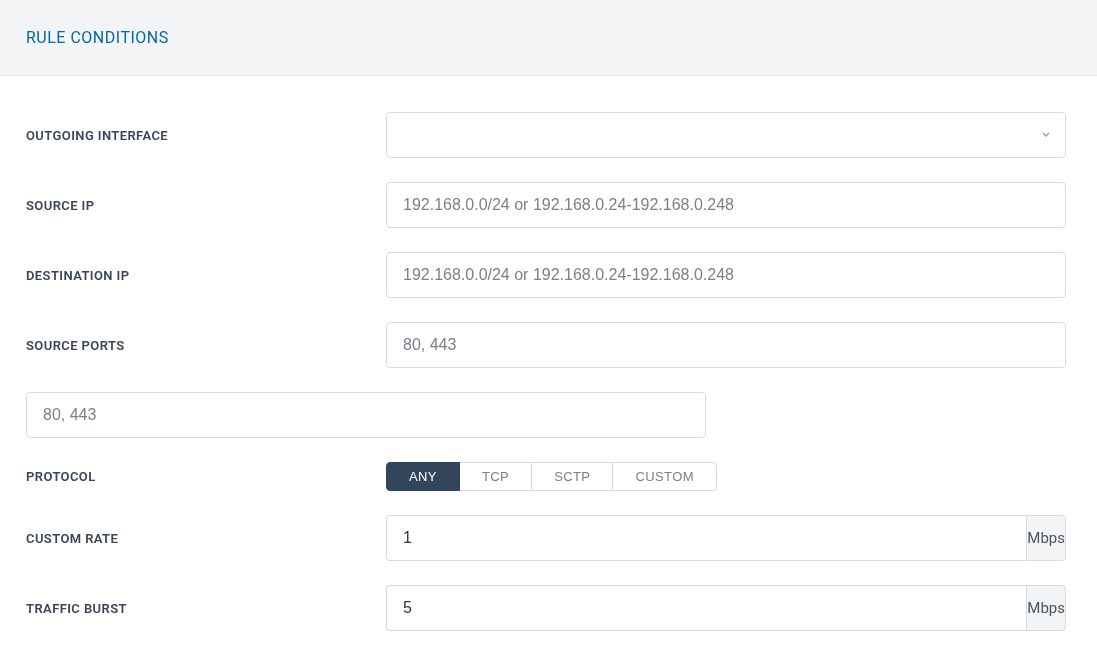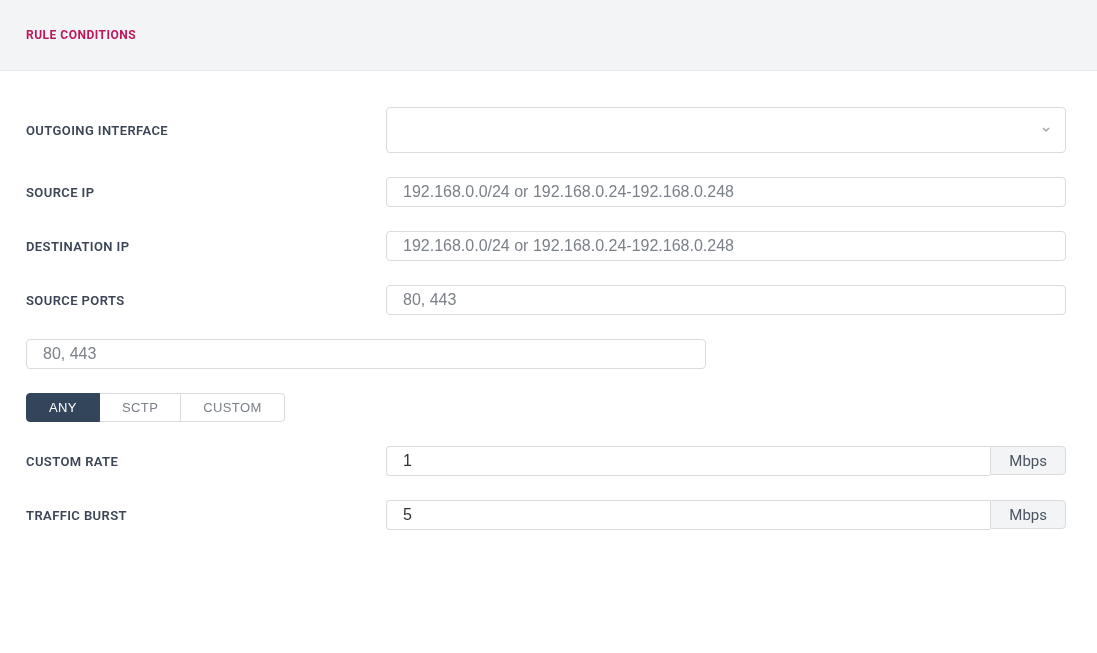--- a/index.html
+++ b/index.html
@@ -12,24 +12,24 @@
       background: #ffffff;
       width: 1097px;
       color: #333;
     }
     .header {
       background: #f3f4f5;
       padding: 28px 26px;
       border-bottom: 1px solid #e5e6e8;
     }
     .header-title {
-      font-size: 12px;
-      font-weight: 700;
+      font-size: 16px;
+      font-weight: 400;
       letter-spacing: 0.5px;
-      color: #be185d;
+      color: #0369a1;
     }
     .form-container {
       background: #ffffff;
       padding: 36px 26px 20px 26px;
     }
     .form-row {
       display: flex;
       align-items: center;
       margin-bottom: 24px;
     }
@@ -63,21 +63,21 @@
     .chevron-icon {
       position: absolute;
       right: 14px;
       top: 50%;
       transform: translateY(-50%);
       pointer-events: none;
       color: #a0a4ab;
     }
     .text-input {
       width: 100%;
-      height: 30px;
+      height: 46px;
       border: 1px solid #d9dbde;
       border-radius: 4px;
       background: #ffffff;
       padding: 0 16px;
       font-size: 16px;
       color: #333;
     }
     .text-input::placeholder {
       color: #7b8189;
     }
@@ -114,22 +114,22 @@
       display: flex;
       width: 100%;
     }
     .input-group .text-input {
       border-radius: 4px 0 0 4px;
       border-right: none;
     }
     .input-addon {
       display: flex;
       align-items: center;
-      padding: 0 18px;
-      height: 29px;
+      padding: 0 0;
+      height: 46px;
       background: #f3f4f5;
       border: 1px solid #d9dbde;
       border-radius: 0 4px 4px 0;
       font-size: 15px;
       color: #4b5563;
     }
   </style>
 </head>
 <body>
 
@@ -174,23 +174,25 @@
     </div>
   </div>
 
   <div class="form-row">
     <div class="form-control-wrap">
       <input type="text" class="text-input" placeholder="80, 443" style="">
     </div>
   </div>
 
   <div class="form-row">
+    <div class="form-label">PROTOCOL</div>
     <div class="form-control-wrap">
       <div class="btn-group">
         <button class="active">ANY</button>
+        <button>TCP</button>
         <button>SCTP</button>
         <button>CUSTOM</button>
       </div>
     </div>
   </div>
 
   <div class="form-row">
     <div class="form-label">CUSTOM RATE</div>
     <div class="form-control-wrap">
       <div class="input-group">

